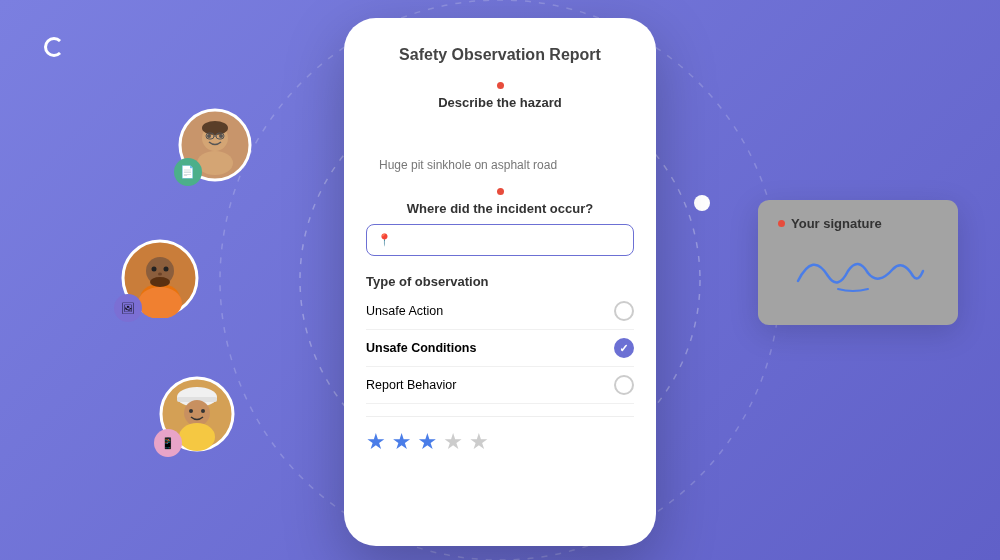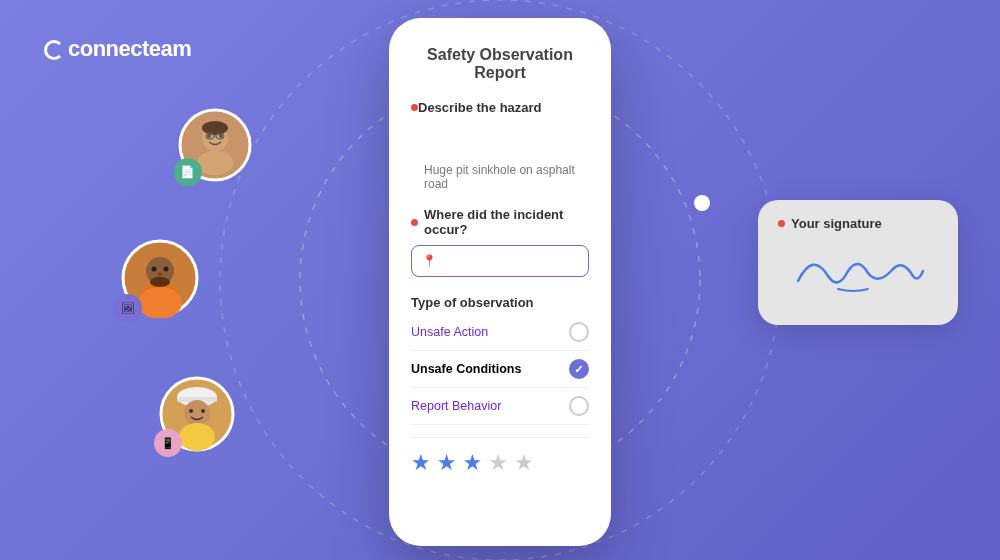--- a/index.html
+++ b/index.html
@@ -52,42 +52,44 @@
       transform: translate(-50%, -50%);
       pointer-events: none;
     }
 
     
     .phone {
       position: absolute;
       top: 18px;
       left: 50%;
       transform: translateX(-50%);
-      width: 222px;
+      width: 312px;
       height: 528px;
       background: white;
       border-radius: 32px;
       box-shadow: 0 20px 60px rgba(0,0,0,0.25);
       overflow: hidden;
       padding: 28px 22px 20px;
     }
     .phone-title {
       text-align: center;
       font-size: 16px;
       font-weight: 600;
       color: #444;
       margin-bottom: 18px;
     }
     .section-label {
       display: flex;
       align-items: center;
+      gap: 6px;
       font-size: 13px;
       font-weight: 700;
       color: #333;
       margin-bottom: 6px;
+      flex-direction: column;
     }
     .red-dot {
       width: 7px;
       height: 7px;
       background: #e74c3c;
       border-radius: 50%;
       flex-shrink: 0;
     }
     .hazard-text {
       font-size: 12px;
@@ -97,20 +99,21 @@
       margin-top: 48px;
     }
     .incident-label {
       display: flex;
       align-items: center;
       gap: 6px;
       font-size: 13px;
       font-weight: 700;
       color: #333;
       margin-bottom: 8px;
+      flex-direction: column;
     }
     .location-field {
       display: flex;
       align-items: center;
       gap: 6px;
       border: 1.5px solid #6c70d4;
       border-radius: 8px;
       padding: 8px 10px;
       font-size: 11px;
       color: #6c70d4;
@@ -128,21 +131,21 @@
     .radio-row {
       display: flex;
       align-items: center;
       justify-content: space-between;
       padding: 8px 0;
       border-bottom: 1px solid #f0f0f0;
     }
     .radio-row:last-of-type { border-bottom: none; }
     .radio-label {
       font-size: 12.5px;
-      color: #6d28d9;
+      color: #000000;
     }
     .radio-label.selected { color: #000000; font-weight: 600; }
     .radio-circle {
       width: 20px;
       height: 20px;
       border-radius: 50%;
       border: 2px solid #ccc;
       background: white;
       flex-shrink: 0;
     }
@@ -221,22 +224,22 @@
       top: 375px;
       left: 158px;
     }
 
     
     .signature-card {
       position: absolute;
       right: 42px;
       top: 200px;
       width: 200px;
-      background: #e5e5e5;
-      border-radius: 20px;
+      background: #a3a3a3;
+      border-radius: 11px;
       box-shadow: 0 8px 30px rgba(0,0,0,0.15);
       padding: 16px 20px 20px;
     }
     .sig-label {
       display: flex;
       align-items: center;
       gap: 6px;
       font-size: 13px;
       font-weight: 700;
       color: #333;
@@ -261,21 +264,20 @@
 
 <div class="bg"></div>
 
 <svg class="arcs-svg" width="700" height="560" viewBox="0 0 700 560">
   <circle cx="350" cy="280" r="200" fill="none" stroke="rgba(255,255,255,0.3)" stroke-width="1.5" stroke-dasharray="6 8"></circle>
   <circle cx="350" cy="280" r="280" fill="none" stroke="rgba(255,255,255,0.2)" stroke-width="1.5" stroke-dasharray="6 8"></circle>
 </svg>
 
 <div class="logo">
   <div class="logo-c"></div>
-  <span>connecteam</span>
 </div>
 
 <div class="white-dot" style="right: 290px; top: 195px;"></div>
 
 <div class="avatar-bubble avatar1">
   <svg width="74" height="74" viewBox="0 0 74 74">
     <circle cx="37" cy="37" r="35" fill="#c8956b" stroke="white" stroke-width="3"></circle>
 
     <circle cx="37" cy="30" r="13" fill="#d4a574"></circle>
     <ellipse cx="37" cy="55" rx="18" ry="12" fill="#d4a574"></ellipse>

